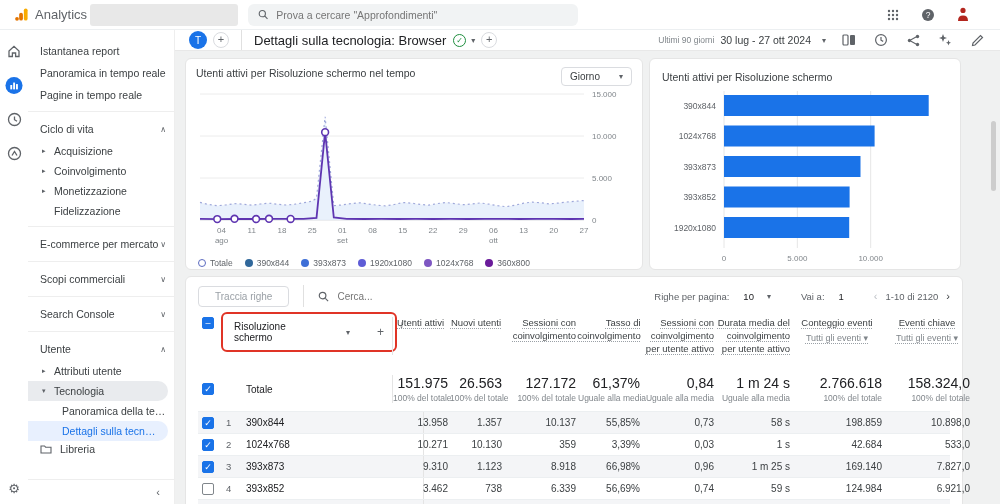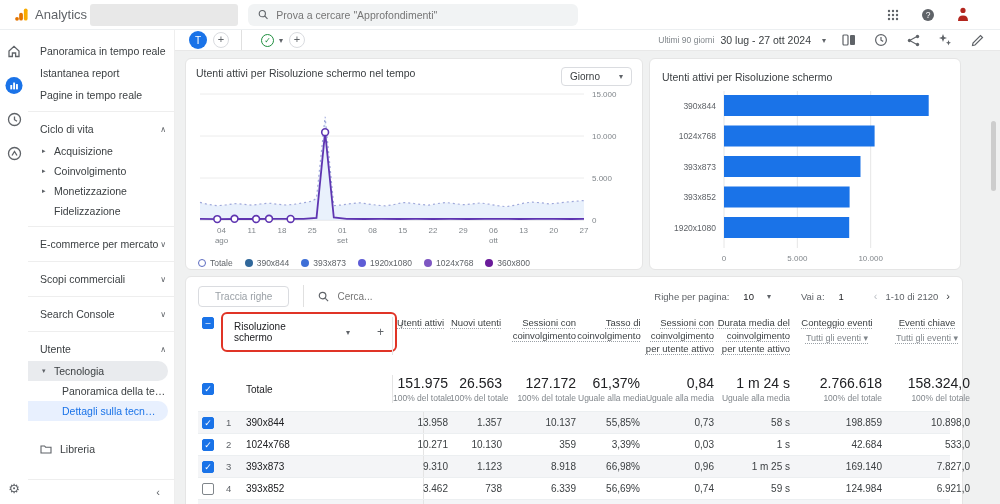--- a/index.html
+++ b/index.html
@@ -167,22 +167,22 @@
       <svg width="15" height="15" viewBox="0 0 15 15">
           <circle cx="7.5" cy="7.5" r="6" fill="none" stroke="#5f6368" stroke-width="1.3"></circle>
           <path d="M5 9.5 L7.5 5.5 L10 9.5" fill="none" stroke="#5f6368" stroke-width="1.3"></path>
         </svg>
     </div>
     <div class="gear">⚙</div>
   </div>
 
   <div class="sidebar">
     <div class="nav" id="nav-list">
+        <div class="nav-link">Istantanea report</div>
         <div class="nav-link">Panoramica in tempo reale</div>
-        <div class="nav-link">Istantanea report</div>
         <div class="nav-link">Pagine in tempo reale</div>
         <div class="nav-divider"></div>
         <div class="nav-section">
           <span>Ciclo di vita</span>
           <span class="chev">∧</span>
         </div>
         <div class="nav-child">
           <span class="arr">▸</span>
           <span>Acquisizione</span>
         </div>
@@ -210,20 +210,24 @@
         </div>
         <div class="nav-divider"></div>
         <div class="nav-section">
           <span>Search Console</span>
           <span class="chev">∨</span>
         </div>
         <div class="nav-divider"></div>
         <div class="nav-section">
           <span>Utente</span>
           <span class="chev">∧</span>
+        </div>
+        <div class="nav-child">
+          <span class="arr">▸</span>
+          <span>Attributi utente</span>
         </div>
         <div class="nav-child hl">
           <span class="arr">▾</span>
           <span>Tecnologia</span>
         </div>
         <div class="nav-sub">Panoramica della tecnologia</div>
         <div class="nav-sub sel">Dettagli sulla tecnologia: B...</div>
       </div>
     <div class="sidebar-footer">
       <div class="library">
@@ -234,20 +238,21 @@
       </div>
       <div class="collapse-row">‹</div>
     </div>
   </div>
 
   <div class="main">
     <div class="report-header">
       <div class="avatar-t">T</div>
       <div class="plus-circle">+</div>
       <div class="rh-divider"></div>
+      <span class="report-title">Dettagli sulla tecnologia: Browser</span>
       <span class="badge-check">✓</span>
       <span class="caret">▾</span>
       <div class="plus-circle">+</div>
       <div class="rh-right">
         <div class="range-chip">
           <span class="range-label">Ultimi 90 giorni</span>
           <span class="range-dates">30 lug - 27 ott 2024</span>
           <span class="caret">▾</span>
         </div>
         <div class="icon-btn">

